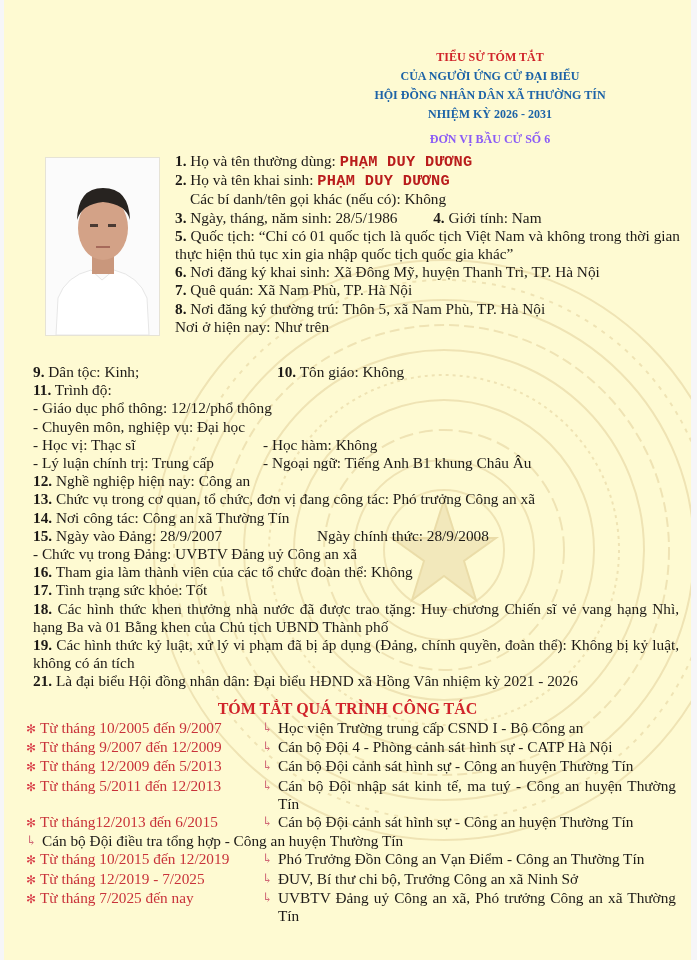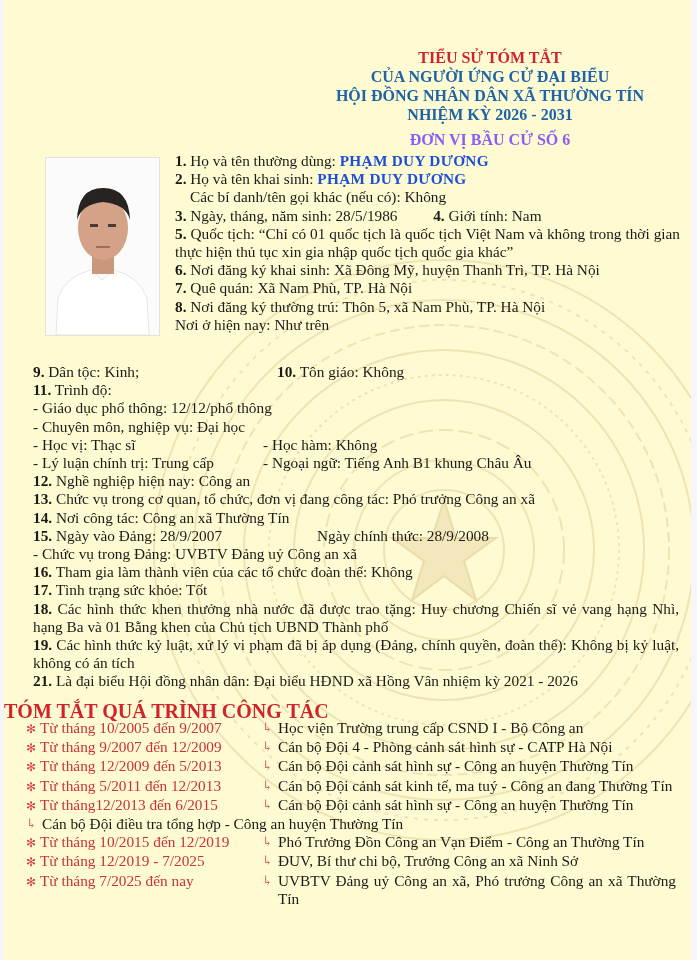--- a/index.html
+++ b/index.html
@@ -11,36 +11,36 @@
   .page {
     position: absolute; left: 4px; top: 0;
     width: 687px; height: 960px;
     background: #fefad2;
     overflow: hidden;
   }
   .emblem {
     position: absolute; left: 140px; top: 250px;
     width: 600px; height: 600px; pointer-events: none;
   }
-  .header { position: absolute; left: 286px; top: 48px; width: 400px; text-align: center; font-weight: bold; line-height: 19px; font-size: 16px; }
+  .header { position: absolute; left: 286px; top: 48px; width: 400px; text-align: center; font-weight: bold; line-height: 19px; font-size: 12px; }
   .header .t1 { color: #d0232a; }
   .header .t2 { color: #1d63a7; }
   .header .unit { color: #8b5cf6; margin-top: 6px; }
   .photo {
     position: absolute; left: 41px; top: 157px;
     width: 113px; height: 177px;
     background: #ffffff; border: 1px solid #e6e3d6; overflow: hidden;
   }
   .text { color: #1d1a17; font-size: 15.3px; line-height: 18.2px; position: absolute; }
   .text b { font-weight: bold; }
-  .red-name { color: #1d4ed8; font-weight: bold; letter-spacing: 0.3px; }
+  .red-name { color: #b91c1c; font-weight: bold; letter-spacing: 0.3px; font-family: Liberation Mono, monospace; }
   .line { white-space: nowrap; }
   .justify { text-align: justify; text-align-last: left; }
   .col2 { display: inline-block; }
-  .section-title { position: absolute; left: 0; width: 687px; top: 700px; text-align: left; color: #d0232a; font-weight: bold; font-size: 20px; }
+  .section-title { position: absolute; left: 0; width: 687px; top: 700px; text-align: center; color: #d0232a; font-weight: bold; font-size: 16px; }
   .career { position: absolute; left: 22px; top: 719px; width: 650px; font-size: 15.3px; line-height: 18.2px; }
   .crow { display: flex; gap: 16px; }
   .cperiod { width: 220px; color: #c8323a; white-space: nowrap; flex: none; }
   .cstar { color: #d9404a; font-size: 12px; display: inline-block; width: 14px; }
   .cdesc { flex: 1; display: flex; color: #1d1a17; }
   .carrow { color: #d06a77; width: 16px; flex: none; font-size: 13px; }
   .ctext { flex: 1; text-align: justify; text-align-last: left; }
 </style>
 </head>
 <body>
@@ -164,21 +164,21 @@
       <div class="cdesc">
           <span class="carrow">↳</span>
           <span class="ctext">Cán bộ Đội cảnh sát hình sự - Công an huyện Thường Tín</span>
         </div>
     </div>
 
     <div class="crow">
       <div class="cperiod"><span class="cstar">✻</span><span class="cp">Từ tháng 5/2011 đến 12/2013</span></div>
       <div class="cdesc">
           <span class="carrow">↳</span>
-          <span class="ctext">Cán bộ Đội cảnh sát kinh tế, ma tuý - Công an đang Thường Tín</span>
+          <span class="ctext">Cán bộ Đội nhập sát kinh tế, ma tuý - Công an huyện Thường Tín</span>
         </div>
     </div>
 
     <div class="crow">
       <div class="cperiod"><span class="cstar">✻</span><span class="cp">Từ tháng12/2013 đến 6/2015</span></div>
       <div class="cdesc">
           <span class="carrow">↳</span>
           <span class="ctext">Cán bộ Đội cảnh sát hình sự - Công an huyện Thường Tín</span>
         </div>
     </div>

